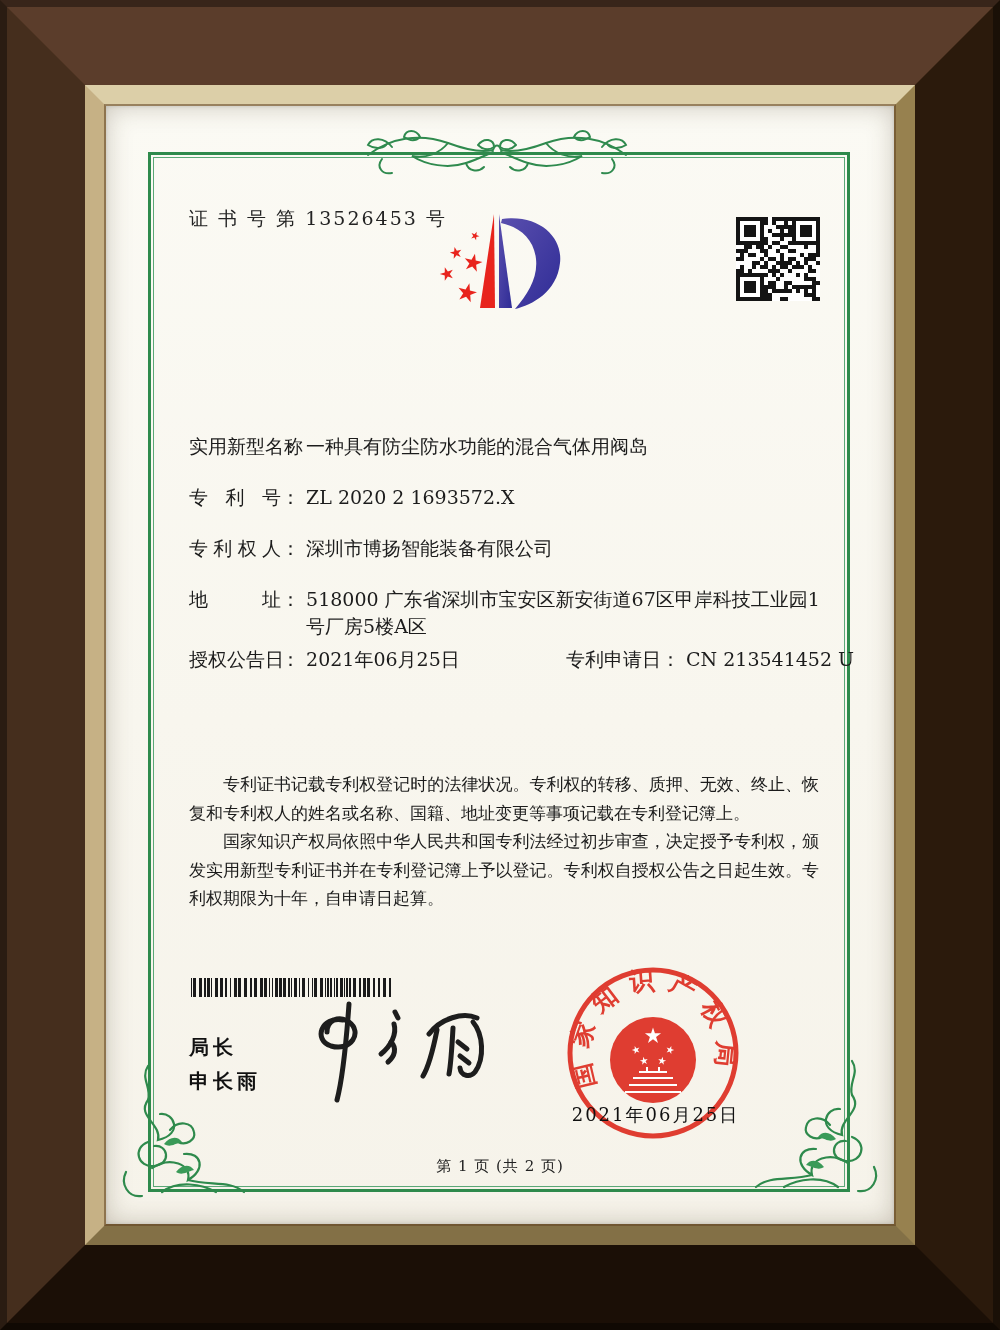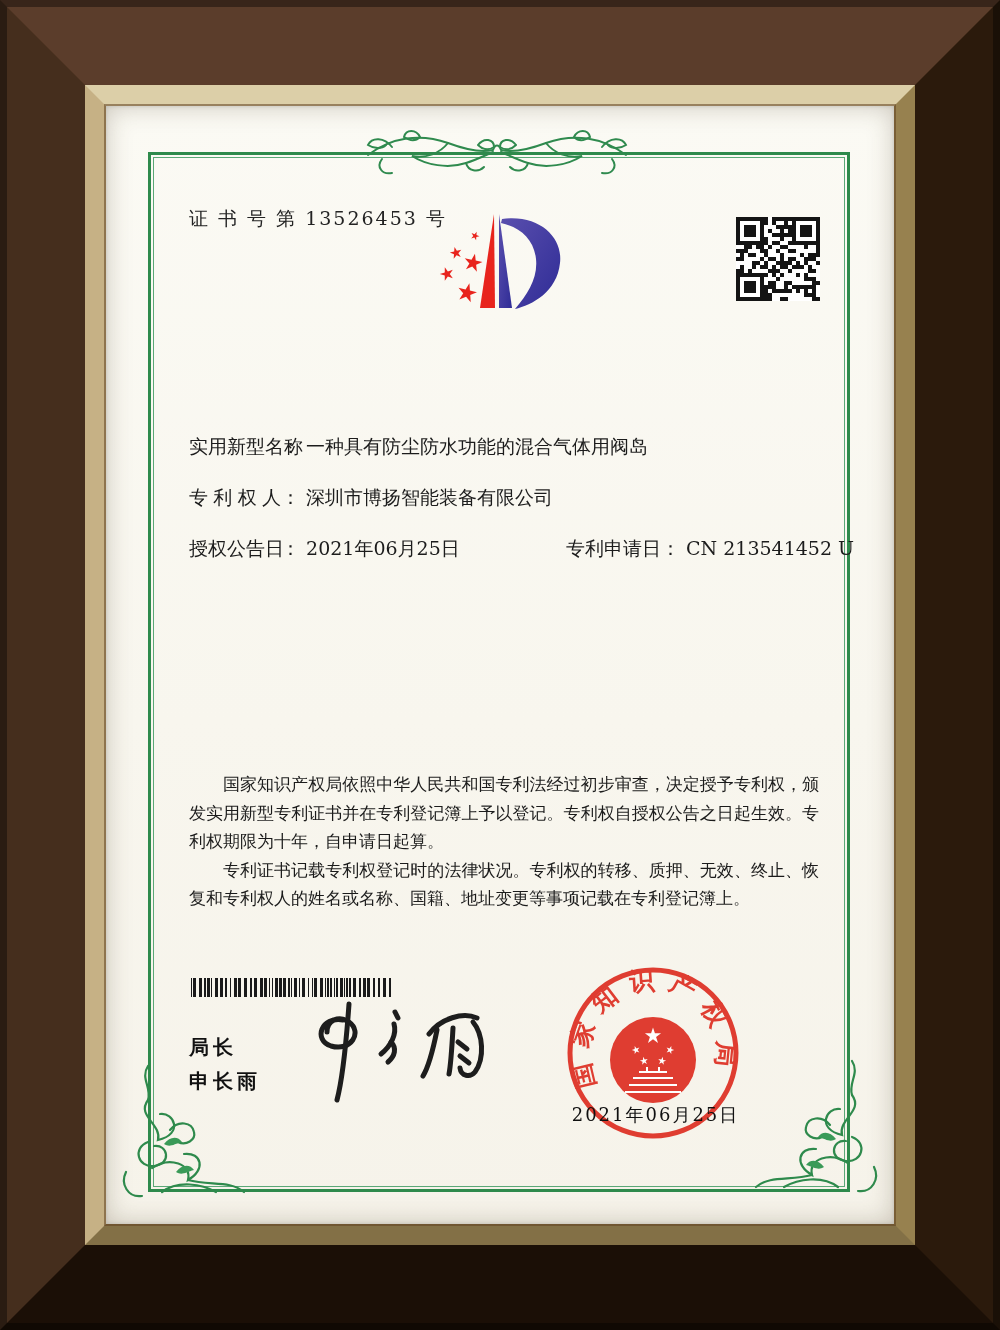--- a/index.html
+++ b/index.html
@@ -370,36 +370,44 @@
             <div class="qm" style="left: 80px; top: 80px;"></div>
           </div>
 
 
         <div class="fields">
           <div class="frow">
             <span class="lbl">实用新型名称</span><span class="colon">：</span>
             <span class="val">一种具有防尘防水功能的混合气体用阀岛</span>
           </div>
           <div class="frow">
+            <span class="lbl">专利号</span><span class="colon">：</span>
+            <span class="val">ZL 2020 2 1693572.X</span>
+          </div>
+          <div class="frow">
             <span class="lbl">专利权人</span><span class="colon">：</span>
             <span class="val">深圳市博扬智能装备有限公司</span>
+          </div>
+          <div class="frow addr">
+            <span class="lbl">地址</span><span class="colon">：</span>
+            <span class="val val-wrap">518000 广东省深圳市宝安区新安街道67区甲岸科技工业园1号厂房5楼A区</span>
           </div>
           <div class="frow grant">
             <span class="lbl">授权公告日</span><span class="colon">：</span>
             <span class="val">2021年06月25日</span>
             <span class="grant2">
               <span>专利申请日</span><span class="colon">：</span>
               <span>CN 213541452 U</span>
             </span>
           </div>
         </div>
 
         <div class="paras">
+          <p>专利证书记载专利权登记时的法律状况。专利权的转移、质押、无效、终止、恢复和专利权人的姓名或名称、国籍、地址变更等事项记载在专利登记簿上。</p>
           <p>国家知识产权局依照中华人民共和国专利法经过初步审查，决定授予专利权，颁发实用新型专利证书并在专利登记簿上予以登记。专利权自授权公告之日起生效。专利权期限为十年，自申请日起算。</p>
-          <p>专利证书记载专利权登记时的法律状况。专利权的转移、质押、无效、终止、恢复和专利权人的姓名或名称、国籍、地址变更等事项记载在专利登记簿上。</p>
         </div>
 
         <div class="barcode">
             <div class="bar" style="left: 0px; width: 1px;"></div>
             <div class="bar" style="left: 2px; width: 3px;"></div>
             <div class="bar" style="left: 8px; width: 3px;"></div>
             <div class="bar" style="left: 13px; width: 2px;"></div>
             <div class="bar" style="left: 16px; width: 3px;"></div>
             <div class="bar" style="left: 20px; width: 1px;"></div>
             <div class="bar" style="left: 24px; width: 3px;"></div>
@@ -482,18 +490,19 @@
               <path d="M-14,12 h28"></path>
               <path d="M-20,18 h40"></path>
               <path d="M-24,25 h48"></path>
               <path d="M-28,32 h56"></path>
               <path d="M-6,7 v5 M6,7 v5"></path>
             </g>
           </g>
         </svg>
         <div class="seal-date">2021年06月25日</div>
 
+        <div class="footer">第 1 页 (共 2 页)</div>
 
       </div>
     </div>
     <div class="frame-edge"></div>
   </div>
 </div>
 
 </body></html>

